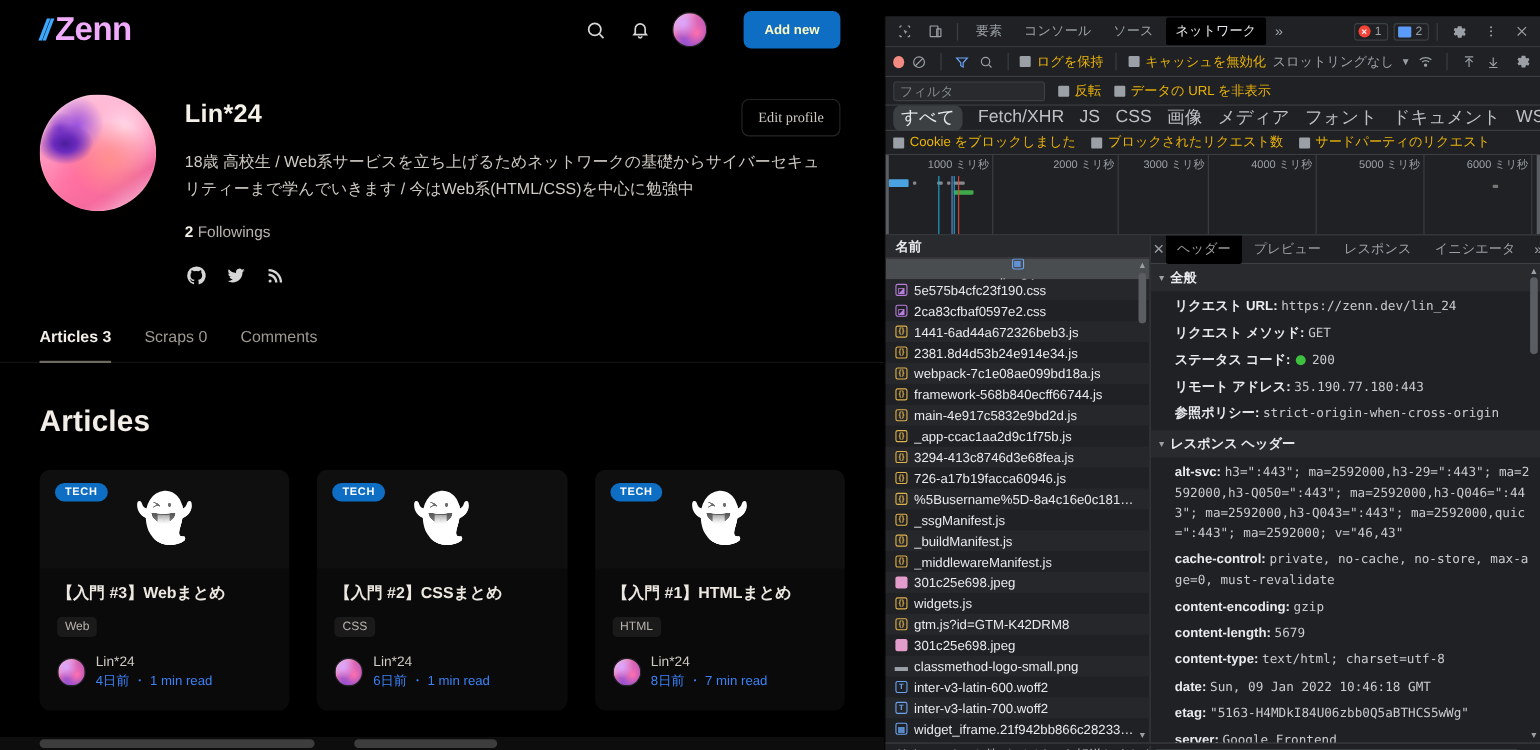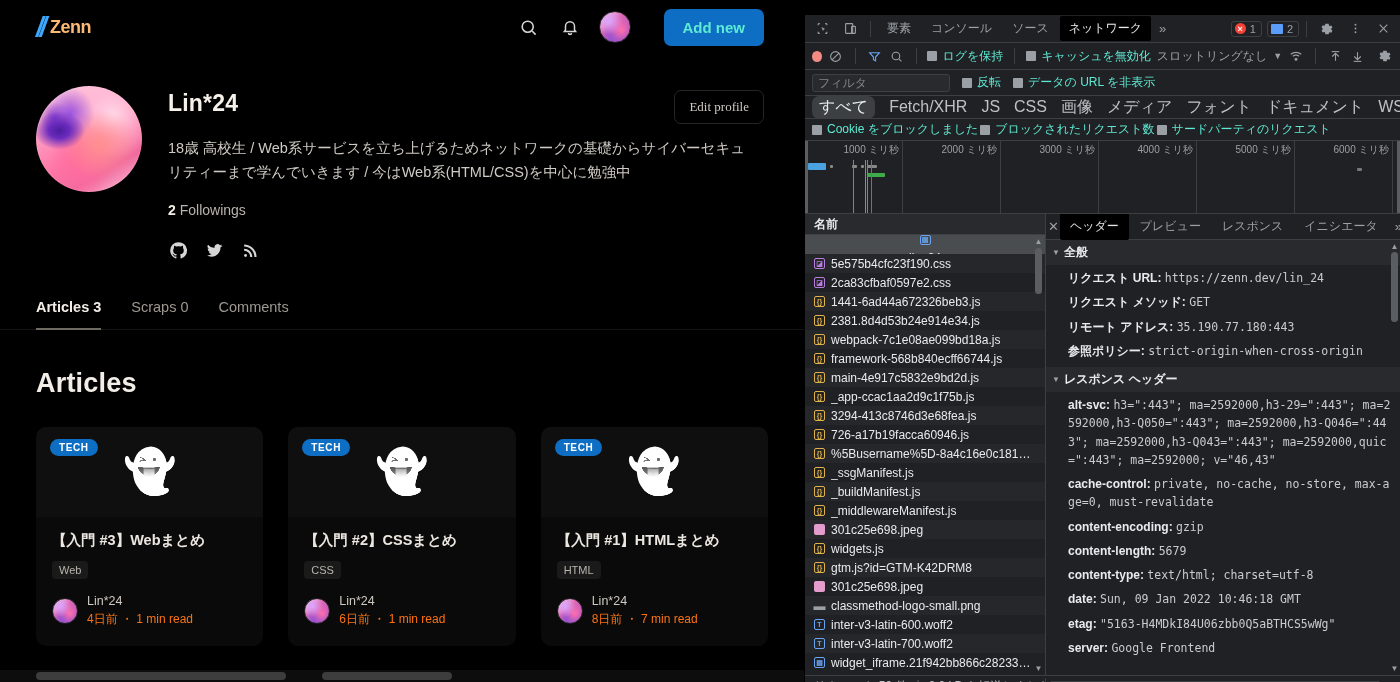--- a/index.html
+++ b/index.html
@@ -24,43 +24,43 @@
     padding: 0 40px 0 36px;
     background: #000;
   }
   .zenn-logo { display: flex; align-items: center; gap: 2px; }
   .zenn-logo .slash {
     color: #3ea8ff; font-weight: 700; font-size: 27px;
     letter-spacing: -4px; font-style: italic; line-height: 1;
     padding-right: 5px;
   }
   .zenn-logo .word {
-    color: #fdba74; font-size: 18px; font-weight: 700; letter-spacing: -.5px;
+    color: #f0abfc; font-size: 30px; font-weight: 700; letter-spacing: -.5px;
     line-height: 1;
   }
   .hdr-spacer { flex: 1; }
   .hdr-icons { display: flex; align-items: center; gap: 17px; }
   .icon-btn {
     width: 24px; height: 24px; display: flex;
     align-items: center; justify-content: center;
     color: #d6d6d6; cursor: pointer;
   }
   .avatar-sm {
     width: 32px; height: 32px; border-radius: 50%;
     background:
       radial-gradient(circle at 30% 30%, #d9a7ff 0%, transparent 45%),
       radial-gradient(circle at 70% 60%, #ff6fae 0%, transparent 50%),
       radial-gradient(circle at 45% 80%, #8a4fd8 0%, transparent 45%),
       linear-gradient(135deg, #ffd6ec 0%, #e06ab4 40%, #7b3fc4 100%);
     border: 1px solid #222;
     cursor: pointer;
   }
   .add-new-btn {
-    background: #0d6ec4; color: #5eead4;
-    font-size: 15px; font-weight: 700;
+    background: #0d6ec4; color: #fef9c3;
+    font-size: 12px; font-weight: 700;
     border: none; border-radius: 7px;
     padding: 10px 19px; margin-left: 16px;
     cursor: pointer; font-family: "Liberation Sans", sans-serif;
   }
 
   
   .profile {
     display: flex; padding: 32px 40px 0 36px; gap: 26px;
   }
   .avatar-lg {
@@ -143,21 +143,21 @@
   }
   .card-tag {
     display: inline-block; margin-top: 11px;
     background: #1a1a1a; color: #b9b4ad;
     font-size: 11px; border-radius: 4px; padding: 3px 7px;
   }
   .card-author { display: flex; align-items: center; gap: 9px; margin-top: 14px; }
   .card-author .avatar-sm { width: 26px; height: 26px; }
   .card-author-meta { line-height: 1.4; }
   .card-author-name { color: #cfc9c2; font-size: 12.5px; }
-  .card-author-date { color: #f97316; font-size: 12px; }
+  .card-author-date { color: #3b82f6; font-size: 12px; }
 
   .zenn-hscroll {
     position: absolute; left: 0; bottom: 0; width: 804px; height: 12px;
     background: #0d0d0d;
   }
   .zenn-hscroll .thumb {
     position: absolute; top: 2px; height: 8px; background: #3d3d3d; border-radius: 4px;
   }
   .zenn-hscroll .thumb.a { left: 36px; width: 250px; }
   .zenn-hscroll .thumb.b { left: 322px; width: 130px; }
@@ -208,21 +208,21 @@
   .dt-toolbar {
     height: 27px; display: flex; align-items: center; gap: 6px;
     padding: 0 7px; border-bottom: 1px solid #3c4043;
     background: #202124; color: #9aa0a6;
   }
   .rec-dot { width: 11px; height: 11px; border-radius: 50%; background: #f28b82; cursor: pointer; }
   .tb-icon { width: 18px; height: 18px; display: flex; align-items: center; justify-content: center; cursor: pointer; color: #9aa0a6; }
   .tb-icon.blue { color: #6aa5f4; }
   .chk {
     display: inline-flex; align-items: center; gap: 5px; cursor: pointer;
-    color: #5eead4; font-size: 12px; white-space: nowrap;
+    color: #eab308; font-size: 12px; white-space: nowrap;
   }
   .chk .box {
     width: 10px; height: 10px; background: #9aa0a6; border-radius: 1px;
   }
   .throttle { color: #9aa0a6; font-size: 12px; cursor: pointer; white-space: nowrap; }
   .caret { color: #9aa0a6; font-size: 9px; cursor: pointer; }
 
   .dt-filterbar {
     height: 26px; display: flex; align-items: center; gap: 12px;
     padding: 0 7px; border-bottom: 1px solid #3c4043;
@@ -237,21 +237,21 @@
 
   .dt-typebar {
     height: 23px; display: flex; align-items: center; gap: 14px;
     padding: 0 7px; color: #bdc1c6; font-size: 16px;
     border-bottom: 1px solid #3c4043; white-space: nowrap;
   }
   .type-chip { cursor: pointer; }
   .type-chip.active { background: #3c4043; border-radius: 7px; padding: 1px 7px; color: #e8eaed; }
 
   .dt-blockbar {
-    height: 22px; display: flex; align-items: center; gap: 2px;
+    height: 22px; display: flex; align-items: center; gap: 14px;
     padding: 0 7px; border-bottom: 1px solid #3c4043;
   }
 
   
   .dt-overview {
     height: 73px; background: #202124; position: relative;
     border-bottom: 1px solid #3c4043; overflow: hidden;
   }
   .ov-tick {
     position: absolute; top: 0; height: 73px; border-left: 1px solid #3c4043;
@@ -315,21 +315,21 @@
   .detail-pane { flex: 1; display: flex; flex-direction: column; min-width: 0; }
   .detail-tabs {
     height: 26px; display: flex; align-items: center; gap: 1px;
     border-bottom: 1px solid #3c4043; padding-left: 2px;
   }
   .dclose { width: 20px; text-align: center; color: #9aa0a6; cursor: pointer; font-size: 13px; }
   .dtab {
     padding: 5px 10px; font-size: 12px; color: #9aa0a6; cursor: pointer;
     white-space: nowrap; border-radius: 2px;
   }
-  .dtab.active { background: #000; color: #e5e5e5; }
+  .dtab.active { background: #000; color: #a3a3a3; }
   .detail-body { flex: 1; overflow: hidden; position: relative; padding-bottom: 2px; }
   .sec-head {
     background: #292a2d; color: #e8eaed; font-weight: 700; font-size: 12px;
     padding: 4px 6px; display: flex; align-items: center; gap: 4px;
     border-bottom: 1px solid #202124; cursor: pointer;
   }
   .tri { font-size: 8px; color: #9aa0a6; }
   .hdr-line {
     padding: 3px 6px 3px 22px; font-size: 12px; line-height: 1.5;
     word-break: break-all;
@@ -660,21 +660,21 @@
       <span>サードパーティのリクエスト</span>
     </label>
   </div>
 
   <div class="dt-overview">
     <div class="ov-handle" style="left:0"></div>
     <div class="ov-handle" style="right:0"></div>
     <div class="ov-tick" style="left:97px">
         <span>1000 ミリ秒</span>
       </div>
-    <div class="ov-tick" style="left:195px">
+    <div class="ov-tick" style="left:211px">
         <span>2000 ミリ秒</span>
       </div>
     <div class="ov-tick" style="left:293px">
         <span>3000 ミリ秒</span>
       </div>
     <div class="ov-tick" style="left:391px">
         <span>4000 ミリ秒</span>
       </div>
     <div class="ov-tick" style="left:489px">
         <span>5000 ミリ秒</span>
@@ -817,20 +817,25 @@
         </div>
         <div class="hdr-line">
           <span class="k">リクエスト URL:</span>
           <span class="v">https://zenn.dev/lin_24</span>
         </div>
         <div class="hdr-line">
           <span class="k">リクエスト メソッド:</span>
           <span class="v">GET</span>
         </div>
         <div class="hdr-line">
+          <span class="k">ステータス コード:</span>
+          <span class="status-dot"></span>
+          <span class="v">200</span>
+        </div>
+        <div class="hdr-line">
           <span class="k">リモート アドレス:</span>
           <span class="v">35.190.77.180:443</span>
         </div>
         <div class="hdr-line">
           <span class="k">参照ポリシー:</span>
           <span class="v">strict-origin-when-cross-origin</span>
         </div>
 
         <div class="sec-head" style="margin-top:4px">
           <span class="tri">▼</span>

